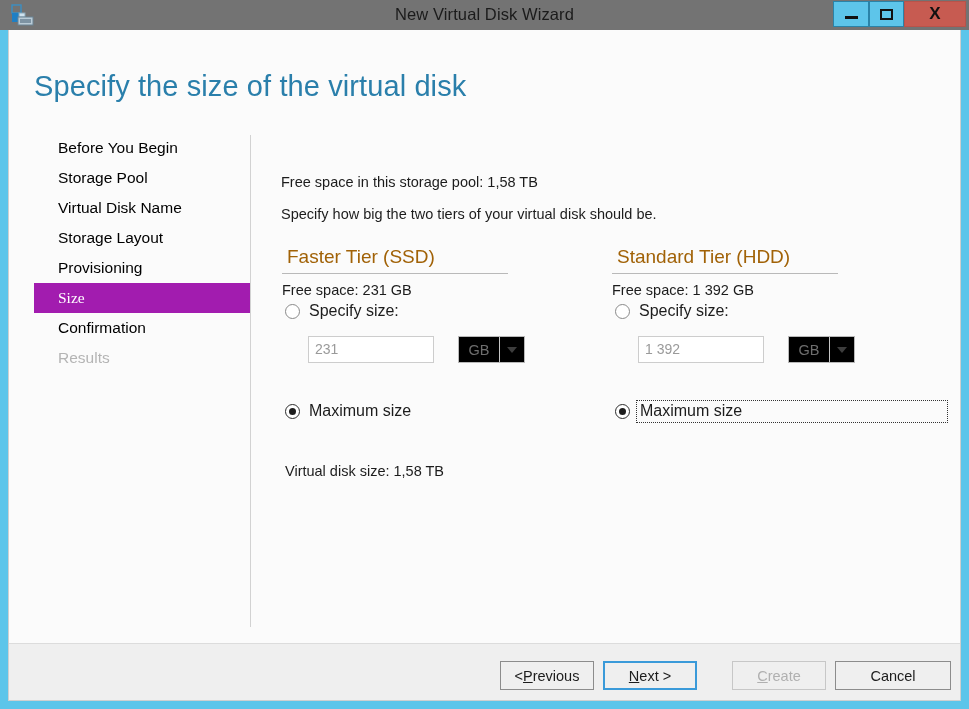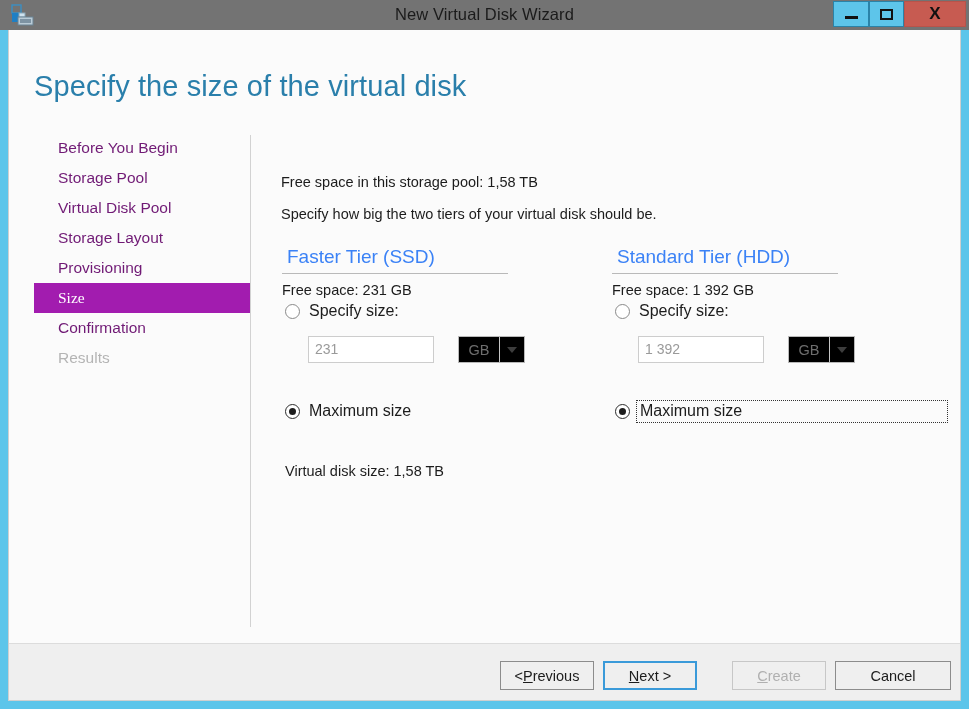--- a/index.html
+++ b/index.html
@@ -125,21 +125,21 @@
   #sidebar {
     position: absolute;
     left: 25px; top: 0;
     width: 216px;
   }
   .nav-item {
     height: 30px;
     line-height: 30px;
     padding-left: 24px;
     font-size: 15.5px;
-    color: #701a75;
+    color: #000000;
     font-family: "Liberation Sans", sans-serif;
     box-sizing: border-box;
     cursor: default;
   }
   .nav-item.selected {
     background: #a21caf;
     color: #ffffff;
     font-family: Liberation Serif, serif;
   }
   .nav-item.disabled {
@@ -163,21 +163,21 @@
   
   .tier {
     position: absolute;
     top: 113px;
     width: 228px;
   }
   #tier-ssd { left: 1px; }
   #tier-hdd { left: 331px; }
   .tier-title {
     font-size: 19px;
-    color: #3b82f6;
+    color: #a16207;
     font-family: "Liberation Sans", sans-serif;
     font-weight: normal;
     padding-left: 5px;
   }
   .tier-rule {
     margin-top: 5px;
     width: 226px;
     height: 1px;
     background: #b9b9b9;
   }
@@ -364,21 +364,21 @@
   <div id="client">
 
     <div id="page-title">Specify the size of the virtual disk</div>
 
     <div id="body-area">
       <div id="divider"></div>
 
       <div id="sidebar">
         <div class="nav-item">Before You Begin</div>
         <div class="nav-item">Storage Pool</div>
-        <div class="nav-item">Virtual Disk Pool</div>
+        <div class="nav-item">Virtual Disk Name</div>
         <div class="nav-item">Storage Layout</div>
         <div class="nav-item">Provisioning</div>
         <div class="nav-item selected">Size</div>
         <div class="nav-item">Confirmation</div>
         <div class="nav-item disabled">Results</div>
       </div>
 
       <div id="main">
 
         <div class="main-line" id="free-pool">Free space in this storage pool: 1,58 TB</div>

